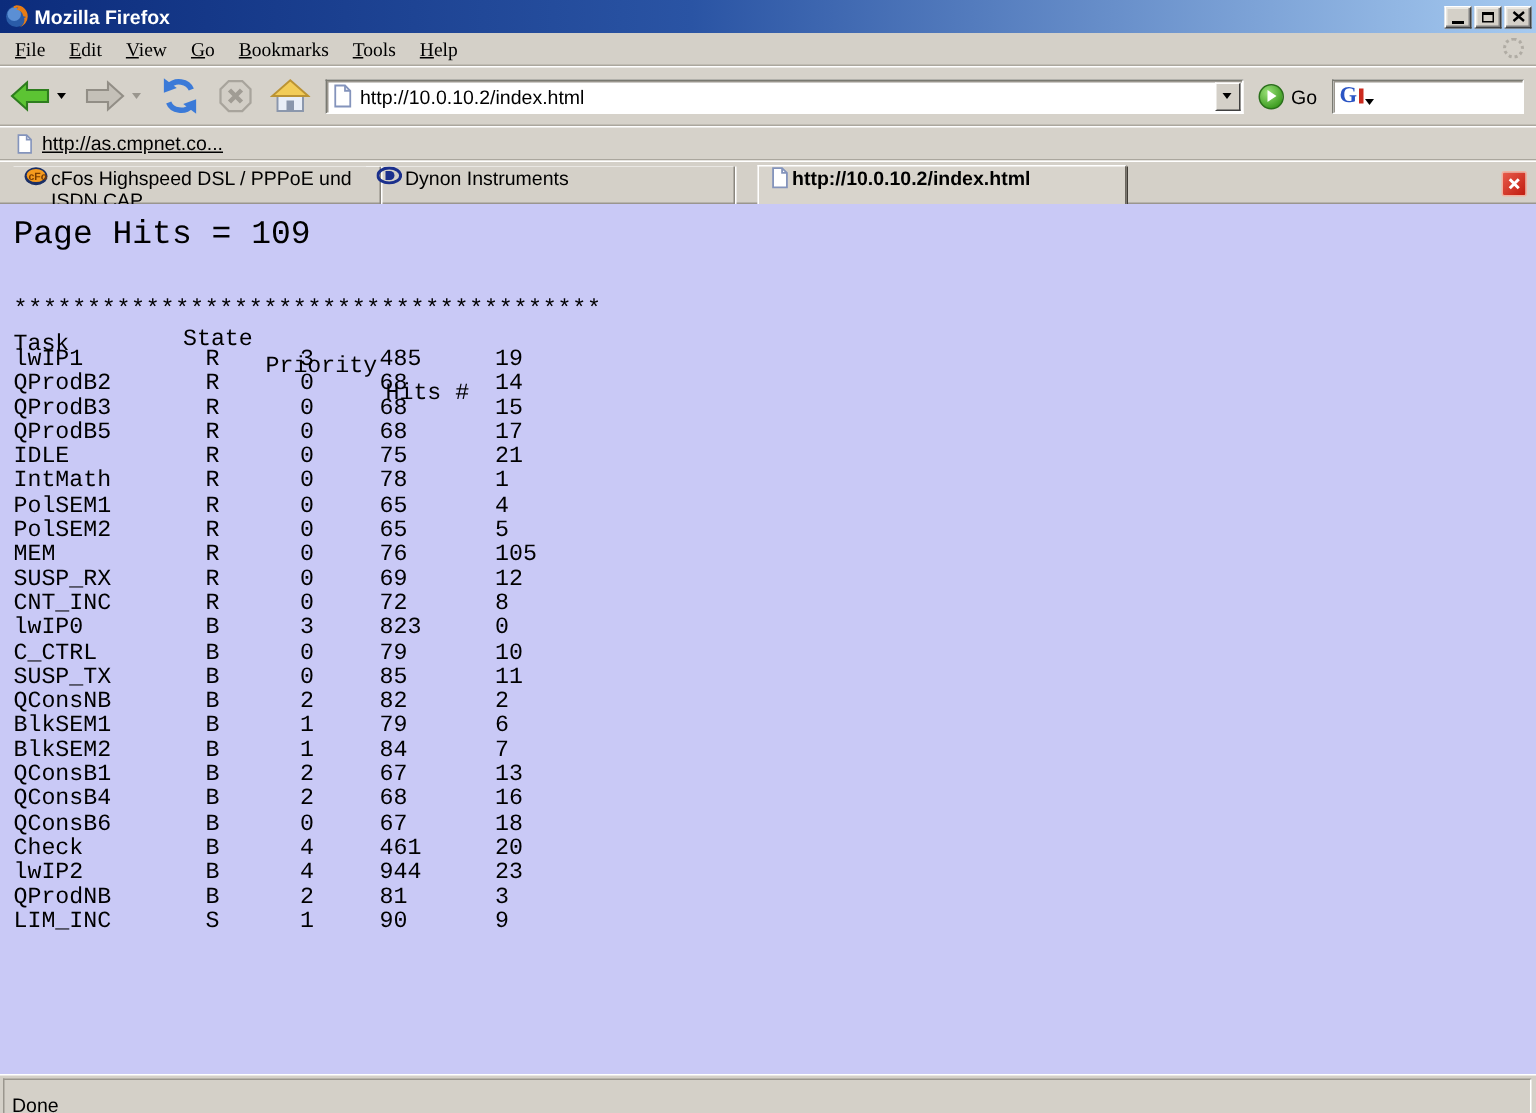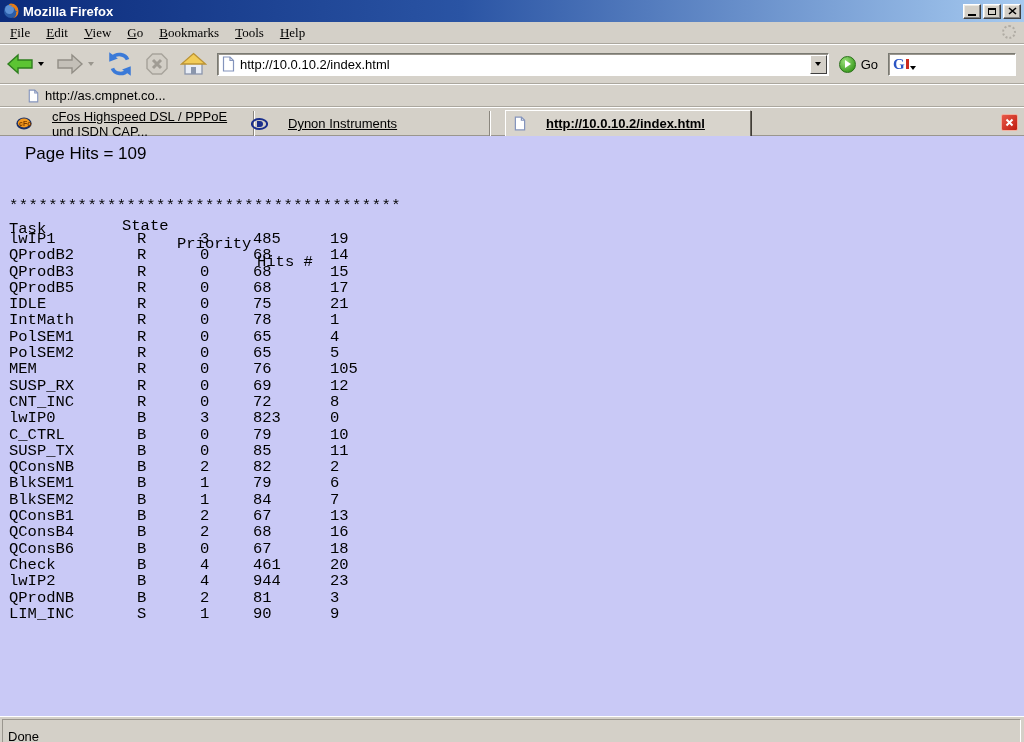--- a/index.html
+++ b/index.html
@@ -34,36 +34,36 @@
   .gobtn { display:flex; align-items:center; gap:5px; margin:0 10px 0 4px; }
   .gocircle { width:17px; height:17px; border-radius:50%; background:radial-gradient(circle at 35% 30%,#9ae07a,#3f9e22 75%); border:1px solid #2a701a; display:flex; align-items:center; justify-content:center; }
   .gocircle .tri { width:0; height:0; border-top:4px solid transparent; border-bottom:4px solid transparent; border-left:6px solid #fff; margin-left:2px; }
   .searchbox { width:128px; height:23px; background:#fff; border:1px solid #7a7a72; border-right-color:#fff; border-bottom-color:#fff; box-shadow:inset 1px 1px 0 #9a968e; display:flex; align-items:center; padding-left:4px; margin-right:2px; }
   .googleG { font-family:"Liberation Serif",serif; font-weight:bold; font-size:15px; color:#2b55c4; line-height:15px; }
   .gmark { width:3px; height:10px; background:#cc2a1e; margin-left:1px; }
   .searchbox .dd { border-top-color:#000; margin-left:1px; margin-top:8px; }
   .searchbox input { flex:1; border:none; outline:none; background:transparent; width:60px; }
 
   
-  .bookmarksbar { height:23px; background:#d6d2ca; border-top:1px solid #fff; border-bottom:1px solid #aba79e; display:flex; align-items:center; padding-left:24px; }
+  .bookmarksbar { height:23px; background:#d6d2ca; border-top:1px solid #fff; border-bottom:1px solid #aba79e; display:flex; align-items:center; padding-left:7px;text-decoration:underline; }
   .bookmark { display:flex; align-items:center; gap:6px; padding:2px 4px; }
 
   
   .tabbar { height:29px; background:#d4d0c8; border-top:1px solid #fff; position:relative; border-bottom:1px solid #9a968e; }
-  .tab { position:absolute; top:3px; height:25px; display:flex; align-items:center; gap:20px; padding:0 8px; font-size:13px; color:#000;text-decoration:underline; }
+  .tab { position:absolute; top:3px; height:25px; display:flex; gap:2px; padding:0 8px; font-size:13px; color:#000; }
   .tab.inactive { border-right:1px solid #8a867e; box-shadow:1px 0 0 #fff; }
   .tab.active { background:#d8d4cc; border:1px solid; border-color:#fff #6a665e #d8d4cc #fff; box-shadow:1px 1px 0 #403c36; top:2px; height:27px; font-weight:bold; }
   .tab1 { left:8px; width:246px; }
   .tab2 { left:243px; width:247px; }
   .tab3 { left:505px; width:246px; }
   .tabclose { position:absolute; right:6px; top:6px; width:17px; height:17px; background:linear-gradient(135deg,#e85a4a,#c01c10); border:1px solid #f0b0a0; border-radius:2px; display:flex; align-items:center; justify-content:center; }
 
   
   .content { height:580px; background:#c9c9f6; position:relative; overflow:hidden; color:#000; }
-  .hits { position:absolute; left:9px; top:8px; font-family:Liberation Sans, sans-serif; font-size:17px;margin-left:16px; }
+  .hits { position:absolute; left:9px; top:8px; font-family:Liberation Mono, monospace; font-size:22px; }
   .mono { font-family:"Liberation Mono","DejaVu Sans Mono",monospace; font-size:15.5px; white-space:pre; }
   .thead { position:absolute; top:45px; left:0; height:17px; }
   .tsep  { position:absolute; top:61px; left:9px; letter-spacing:0.5px; }
   .trows { position:absolute; top:94px; left:0; right:0; }
   .trow { position:relative; height:16.3px; }
   .h-task { position:absolute; left:9px;margin-top:21px; }  .h-state { position:absolute; left:122px; }
   .h-pri  { position:absolute; left:177px; } .h-stack { position:absolute; left:257px; }
   .c-task { position:absolute; left:9px; }   .c-state { position:absolute; left:137px; }
   .c-pri  { position:absolute; left:200px; } .c-stack { position:absolute; left:253px;text-align:right; }
   .c-num  { position:absolute; left:330px; }

